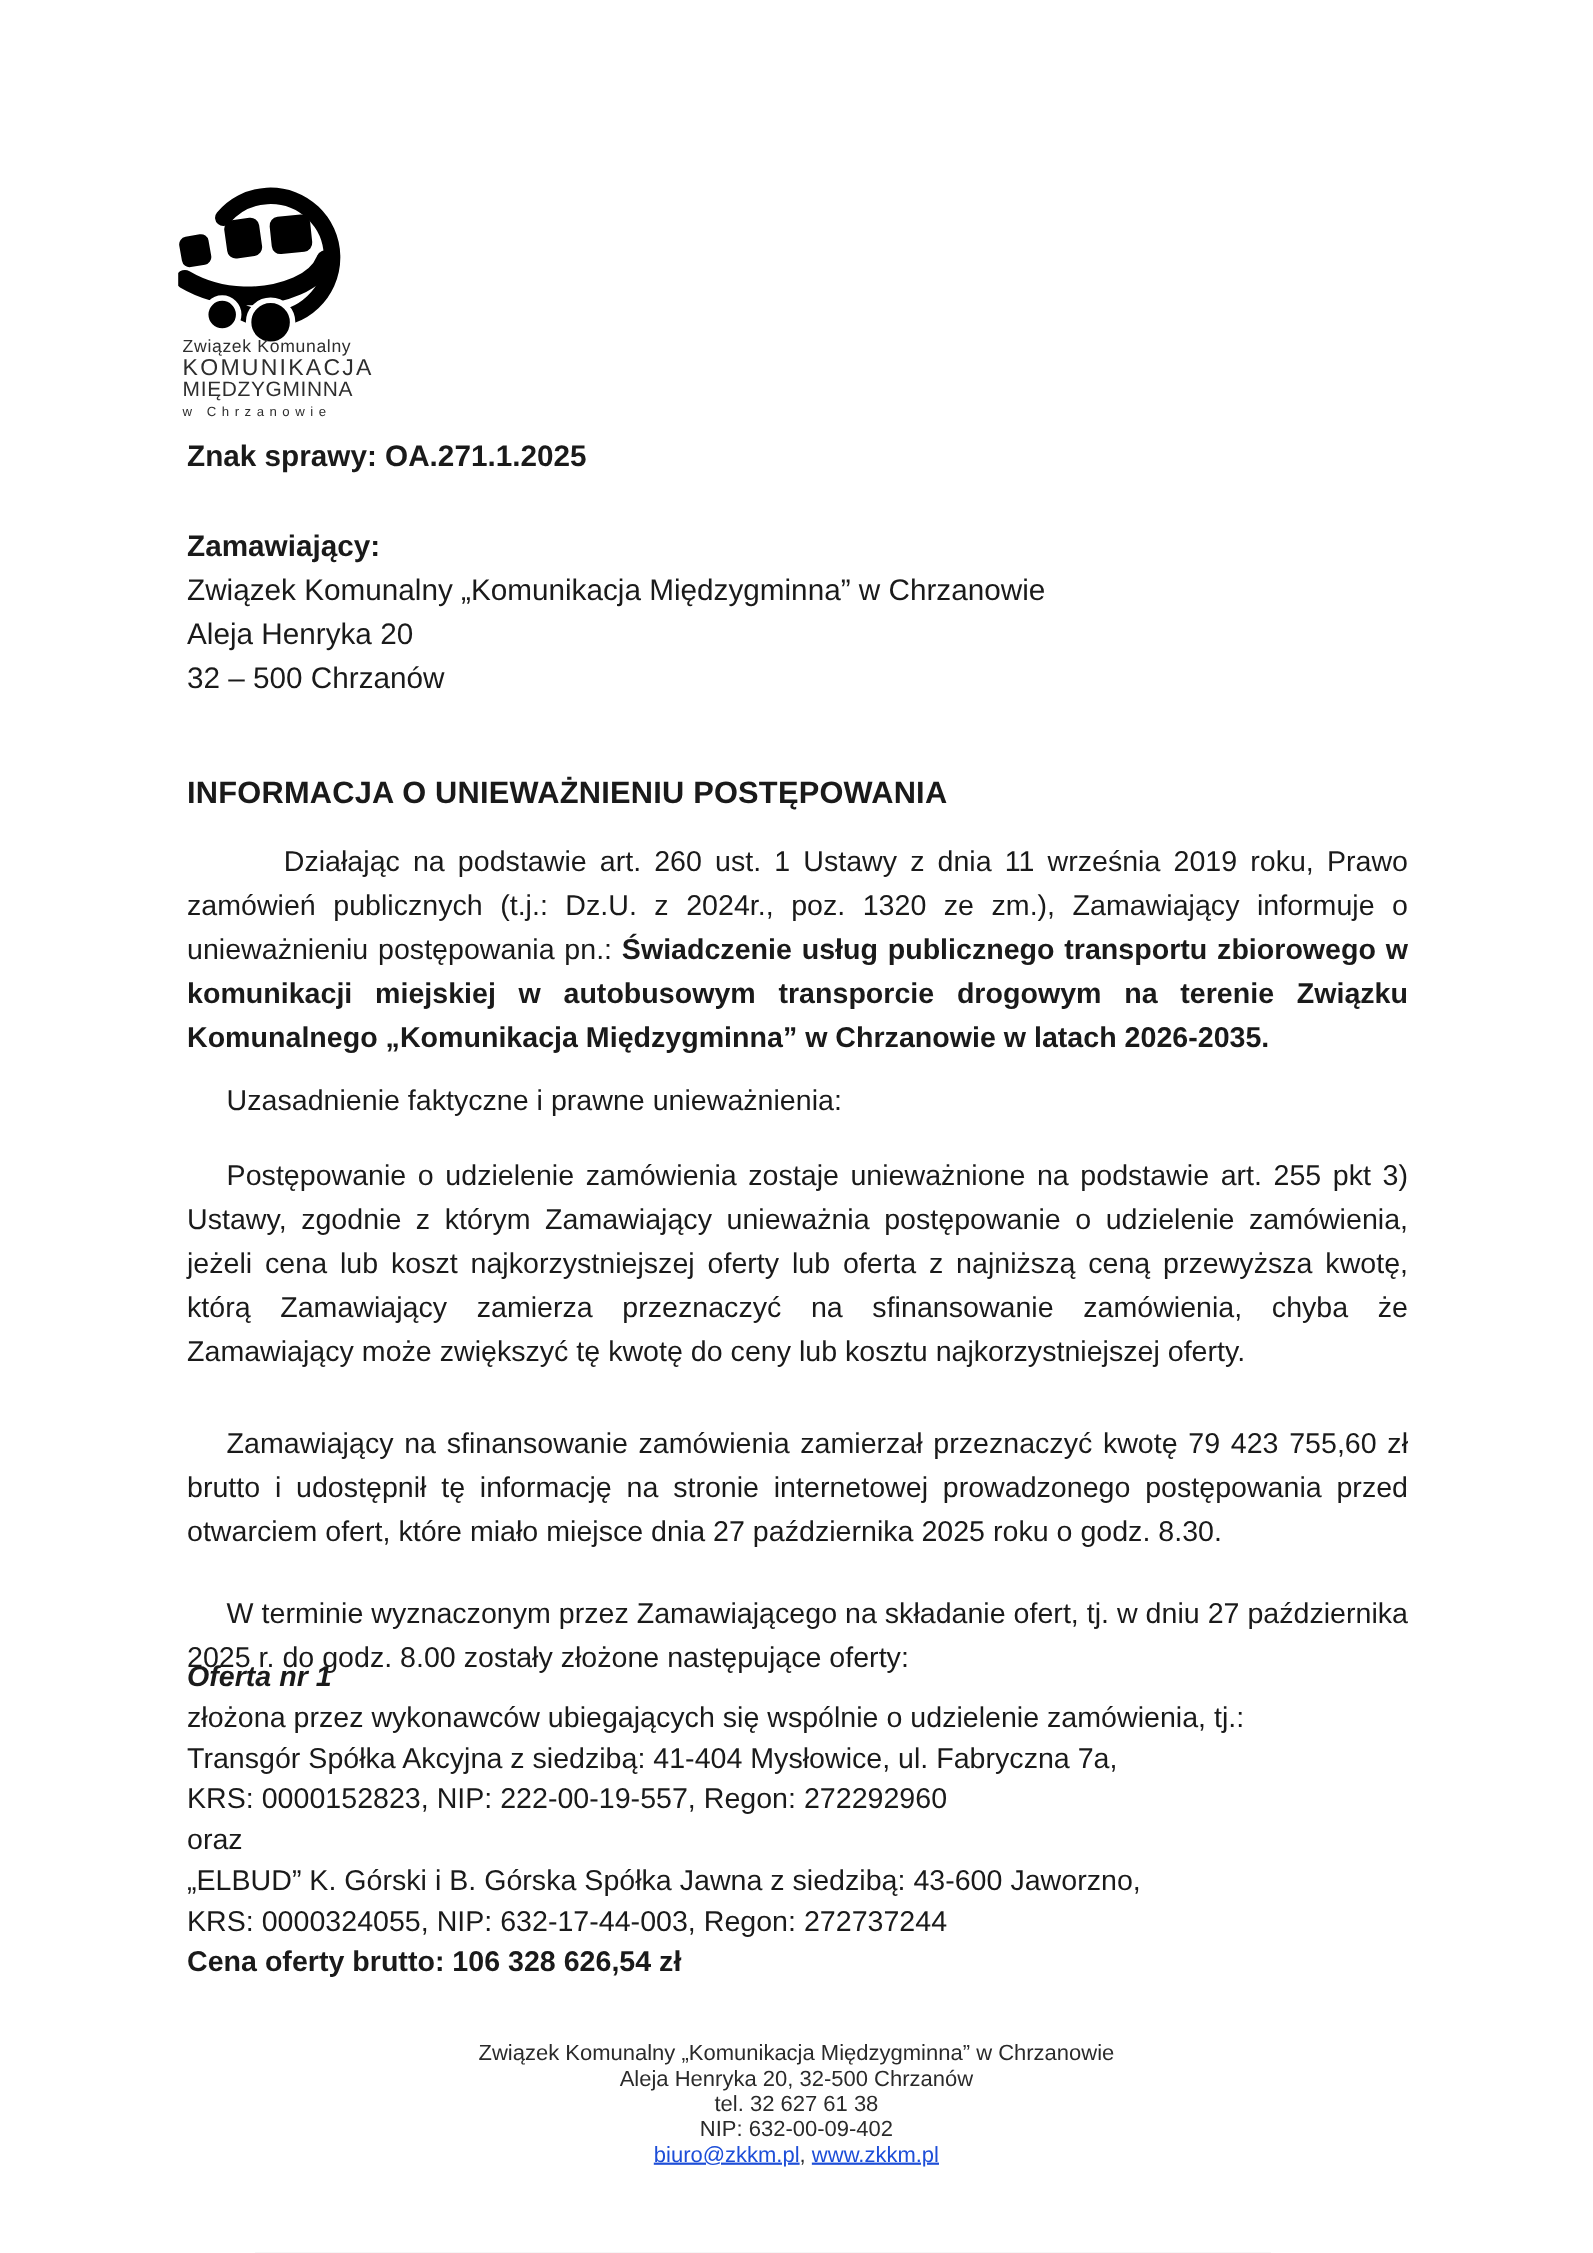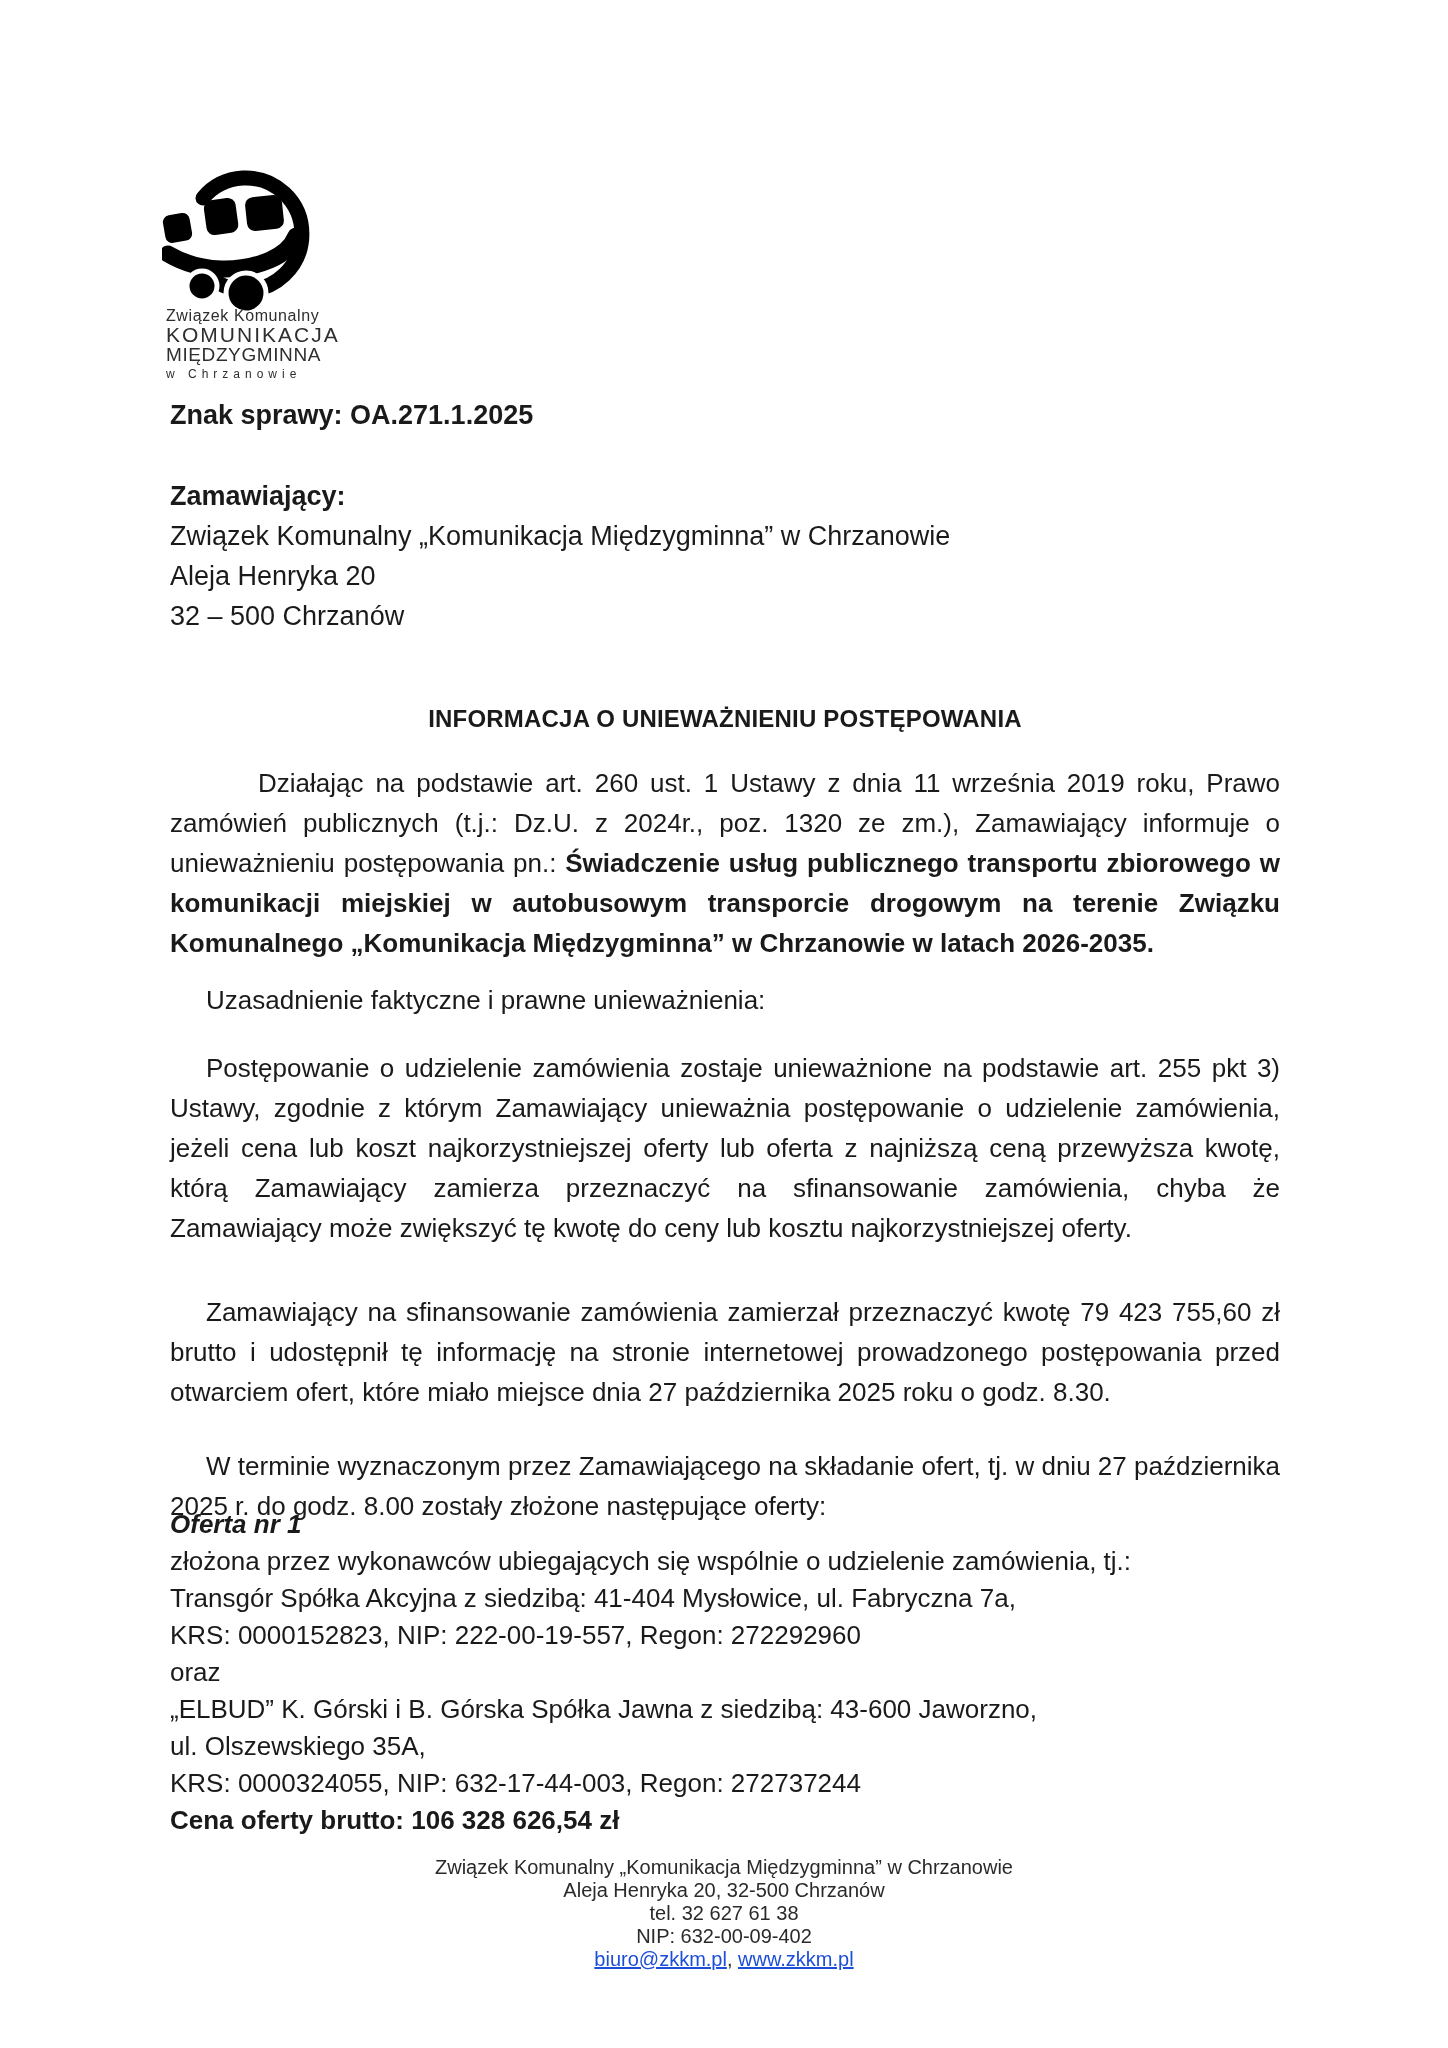--- a/index.html
+++ b/index.html
@@ -26,21 +26,21 @@
   
   .date-line { top:338px; right:172px; font-size:27px; text-align:right; }
 
   .case-number { left:170px; top:400px; font-size:27px; font-weight:700; }
 
   .buyer { left:170px; top:476px; font-size:27px; line-height:40px; }
   .buyer .b-label { font-weight:700; }
 
   .doc-title {
     left:170px; top:705px; width:1110px;
-    font-size:24px; font-weight:700; text-align:center;
+    font-size:28px; font-weight:700; 
     letter-spacing:0.2px;
   }
 
   .para {
     left:170px; width:1110px;
     font-size:26px; line-height:40px;
     text-align:justify;
   }
   .para.p1 { top:763px;  text-indent:88px; }
   .justification { left:170px; top:985px; width:1110px; font-size:26px; text-indent:36px; }
@@ -104,21 +104,20 @@
 
   <div class="abs para p4">W terminie wyznaczonym przez Zamawiającego na składanie ofert, tj. w dniu 27 października 2025 r. do godz. 8.00 zostały złożone następujące oferty:</div>
 
   <div class="abs offer">
     <div class="o-heading">Oferta nr 1</div>
     <div>złożona przez wykonawców ubiegających się wspólnie o udzielenie zamówienia, tj.:</div>
     <div>Transgór Spółka Akcyjna z siedzibą: 41-404 Mysłowice, ul. Fabryczna 7a,</div>
     <div>KRS: 0000152823, NIP: 222-00-19-557, Regon: 272292960</div>
     <div>oraz</div>
     <div>„ELBUD” K. Górski i B. Górska Spółka Jawna z siedzibą: 43-600 Jaworzno,</div>
-    <div>ul. Olszewskiego 35A,</div>
     <div>KRS: 0000324055, NIP: 632-17-44-003, Regon: 272737244</div>
     <div class="o-price">Cena oferty brutto: 106 328 626,54 zł</div>
   </div>
 
   <div class="abs footer">
     <div>Związek Komunalny „Komunikacja Międzygminna” w Chrzanowie</div>
     <div>Aleja Henryka 20, 32-500 Chrzanów</div>
     <div>tel. 32 627 61 38</div>
     <div>NIP: 632-00-09-402</div>
     <div><a href="#">biuro@zkkm.pl</a><span>, </span><a href="#">www.zkkm.pl</a></div>

